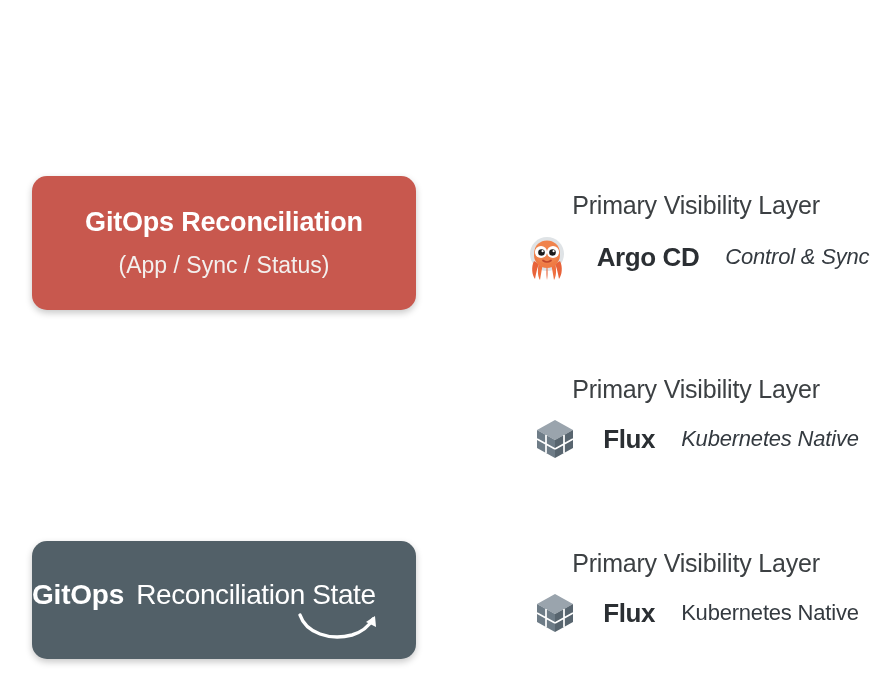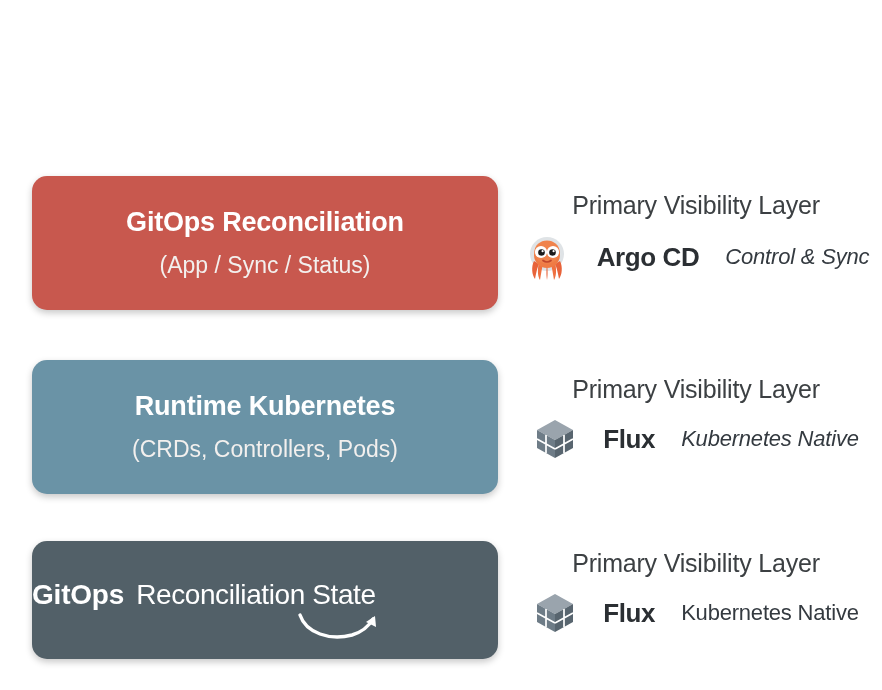--- a/index.html
+++ b/index.html
@@ -54,21 +54,21 @@
   .banner-sub {
     font-size: 21px;
     font-weight: normal;
     position: relative;
     top: 3px;
   }
 
   
   .layer-card {
     left: 32px;
-    width: 466px;
+    width: 384px;
   }
   .layer-card .title {
     font-size: 27px;
     font-weight: bold;
     letter-spacing: -0.2px;
   }
   .layer-card .subtitle {
     font-size: 23px;
     font-weight: normal;
     margin-top: 14px;
@@ -175,24 +175,20 @@
 <body>
 
 <div class="board">
 
 
   <div class="card layer-card card-recon">
     <div class="title">GitOps Reconciliation</div>
     <div class="subtitle">(App / Sync / Status)</div>
   </div>
 
-  <div class="card layer-card card-runtime">
-    <div class="title">Runtime Kubernetes</div>
-    <div class="subtitle">(CRDs, Controllers, Pods)</div>
-  </div>
 
   <div class="card layer-card card-state">
     <div class="state-inner">
       <span class="state-bold">GitOps</span>
       <span class="state-reg">Reconciliation State</span>
       <span class="swoosh">
         <svg width="86" height="34" viewBox="0 0 86 34" xmlns="http://www.w3.org/2000/svg">
           <path d="M4 4 C 10 22, 34 30, 56 24 C 66 21, 73 15, 77 8" fill="none" stroke="#ffffff" stroke-width="3.4" stroke-linecap="round"></path>
           <path d="M70 11 L79 5 L80 16 Z" fill="#ffffff"></path>
         </svg>

